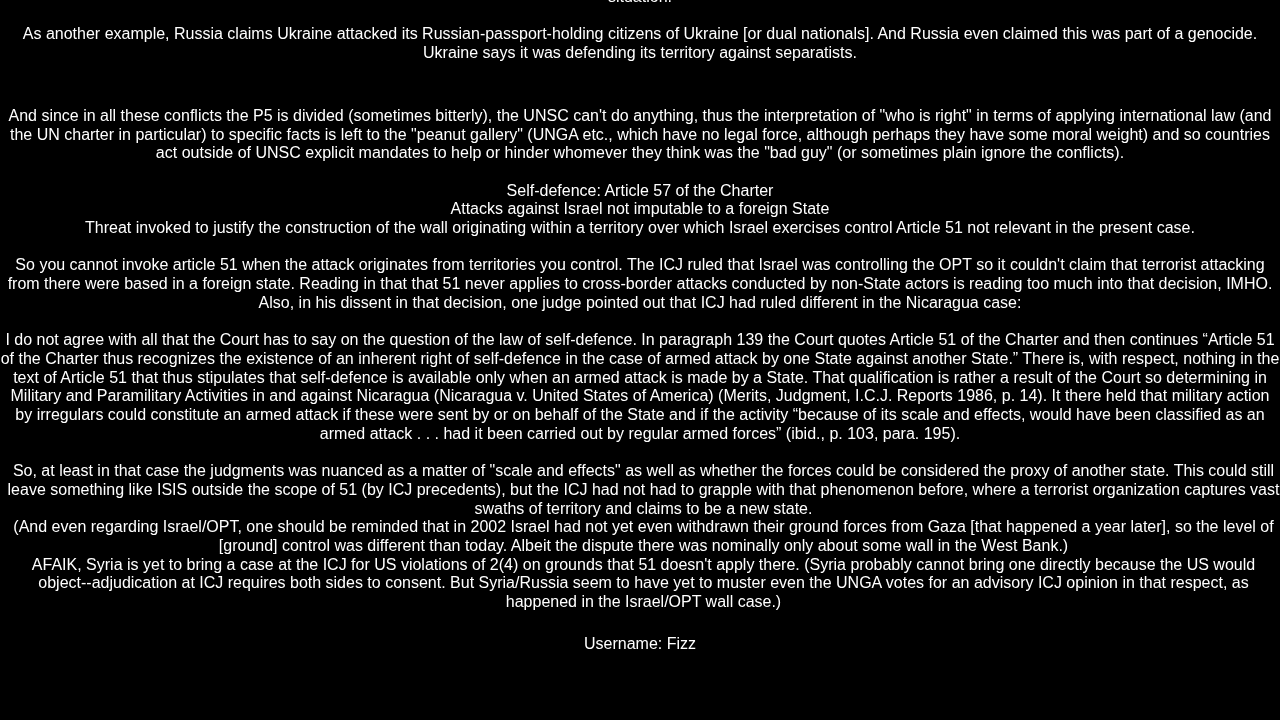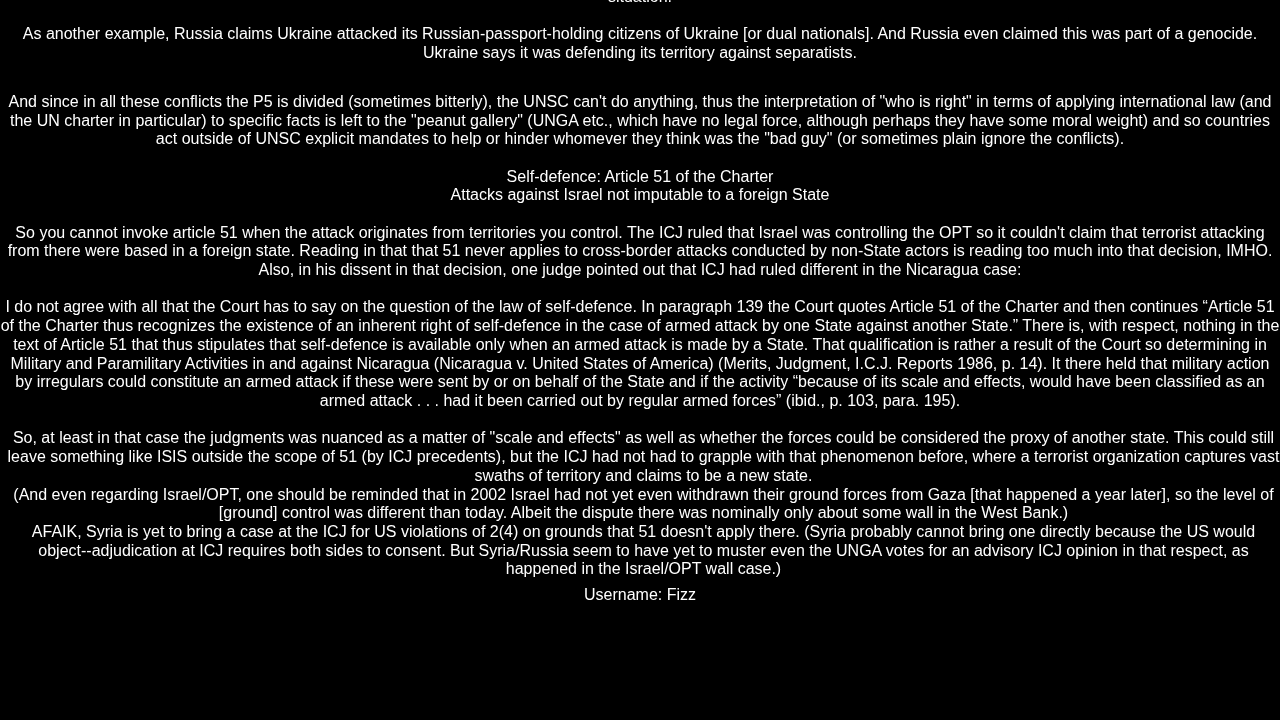--- a/index.html
+++ b/index.html
@@ -20,39 +20,40 @@
     .page {
       position: absolute;
       left: 0;
       top: -12px;
       width: 1280px;
     }
     .para {
       margin: 0 0 18.7px 0;
       padding: 0;
     }
-    .para.big-gap { margin-bottom: 30px; }
+    .para.big-gap { margin-bottom: 44px; }
     .para.no-gap { margin-bottom: 0; padding-left: 7px; }
     .line { display: block; }
-    .signature { margin-top: 7px; }
+    .signature { margin-top: 23px; }
   </style>
 </head>
 <body>
 
 <div class="page">
   <p class="para">situation.</p>
 
   <p class="para big-gap">As another example, Russia claims Ukraine attacked its Russian-passport-holding citizens of Ukraine [or dual nationals]. And Russia even claimed this was part of a genocide. Ukraine says it was defending its territory against separatists.</p>
 
   <p class="para">And since in all these conflicts the P5 is divided (sometimes bitterly), the UNSC can't do anything, thus the interpretation of "who is right" in terms of applying international law (and the UN charter in particular) to specific facts is left to the "peanut gallery" (UNGA etc., which have no legal force, although perhaps they have some moral weight) and so countries act outside of UNSC explicit mandates to help or hinder whomever they think was the "bad guy" (or sometimes plain ignore the conflicts).</p>
 
 
   <div class="para">
-    <span class="line">Self-defence: Article 51 of the Charter</span>
+    <span class="line">Self-defence: Article 57 of the Charter</span>
     <span class="line">Attacks against Israel not imputable to a foreign State</span>
+    <span class="line">Threat invoked to justify the construction of the wall originating within a territory over which Israel exercises control Article 51 not relevant in the present case.</span>
   </div>
 
   <p class="para">So you cannot invoke article 51 when the attack originates from territories you control. The ICJ ruled that Israel was controlling the OPT so it couldn't claim that terrorist attacking from there were based in a foreign state. Reading in that that 51 never applies to cross-border attacks conducted by non-State actors is reading too much into that decision, IMHO. Also, in his dissent in that decision, one judge pointed out that ICJ had ruled different in the Nicaragua case:</p>
 
   <p class="para">I do not agree with all that the Court has to say on the question of the law of self-defence. In paragraph 139 the Court quotes Article 51 of the Charter and then continues “Article 51 of the Charter thus recognizes the existence of an inherent right of self-defence in the case of armed attack by one State against another State.” There is, with respect, nothing in the text of Article 51 that thus stipulates that self-defence is available only when an armed attack is made by a State. That qualification is rather a result of the Court so determining in Military and Paramilitary Activities in and against Nicaragua (Nicaragua v. United States of America) (Merits, Judgment, I.C.J. Reports 1986, p. 14). It there held that military action by irregulars could constitute an armed attack if these were sent by or on behalf of the State and if the activity “because of its scale and effects, would have been classified as an armed attack . . . had it been carried out by regular armed forces”  (ibid., p. 103, para. 195).</p>
 
   <p class="para no-gap">So, at least in that case the judgments was nuanced as a matter of "scale and effects" as well as whether the forces could be considered the proxy of another state. This could still leave something like ISIS outside the scope of 51 (by ICJ precedents), but the ICJ had not had to grapple with that phenomenon before, where a terrorist organization captures vast swaths of territory and claims to be a new state.</p>
 
   <p class="para no-gap">(And even regarding Israel/OPT, one should be reminded that in 2002 Israel had not yet even withdrawn their ground forces from Gaza [that happened a year later], so the level of [ground] control was different than today. Albeit the dispute there was nominally only about some wall in the West Bank.)</p>
 

